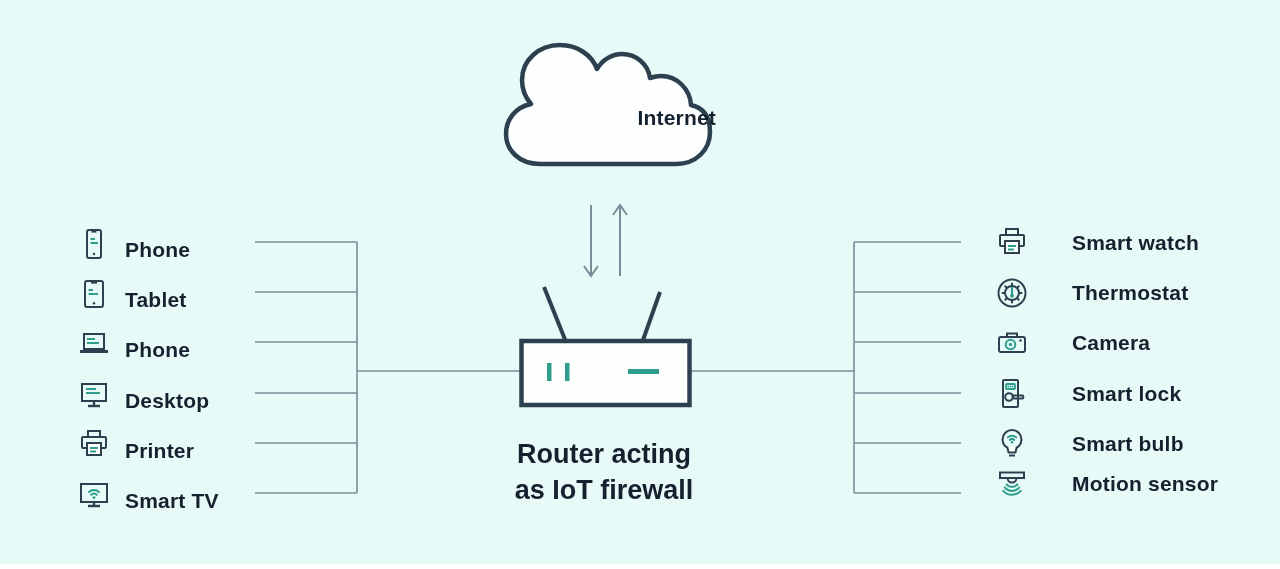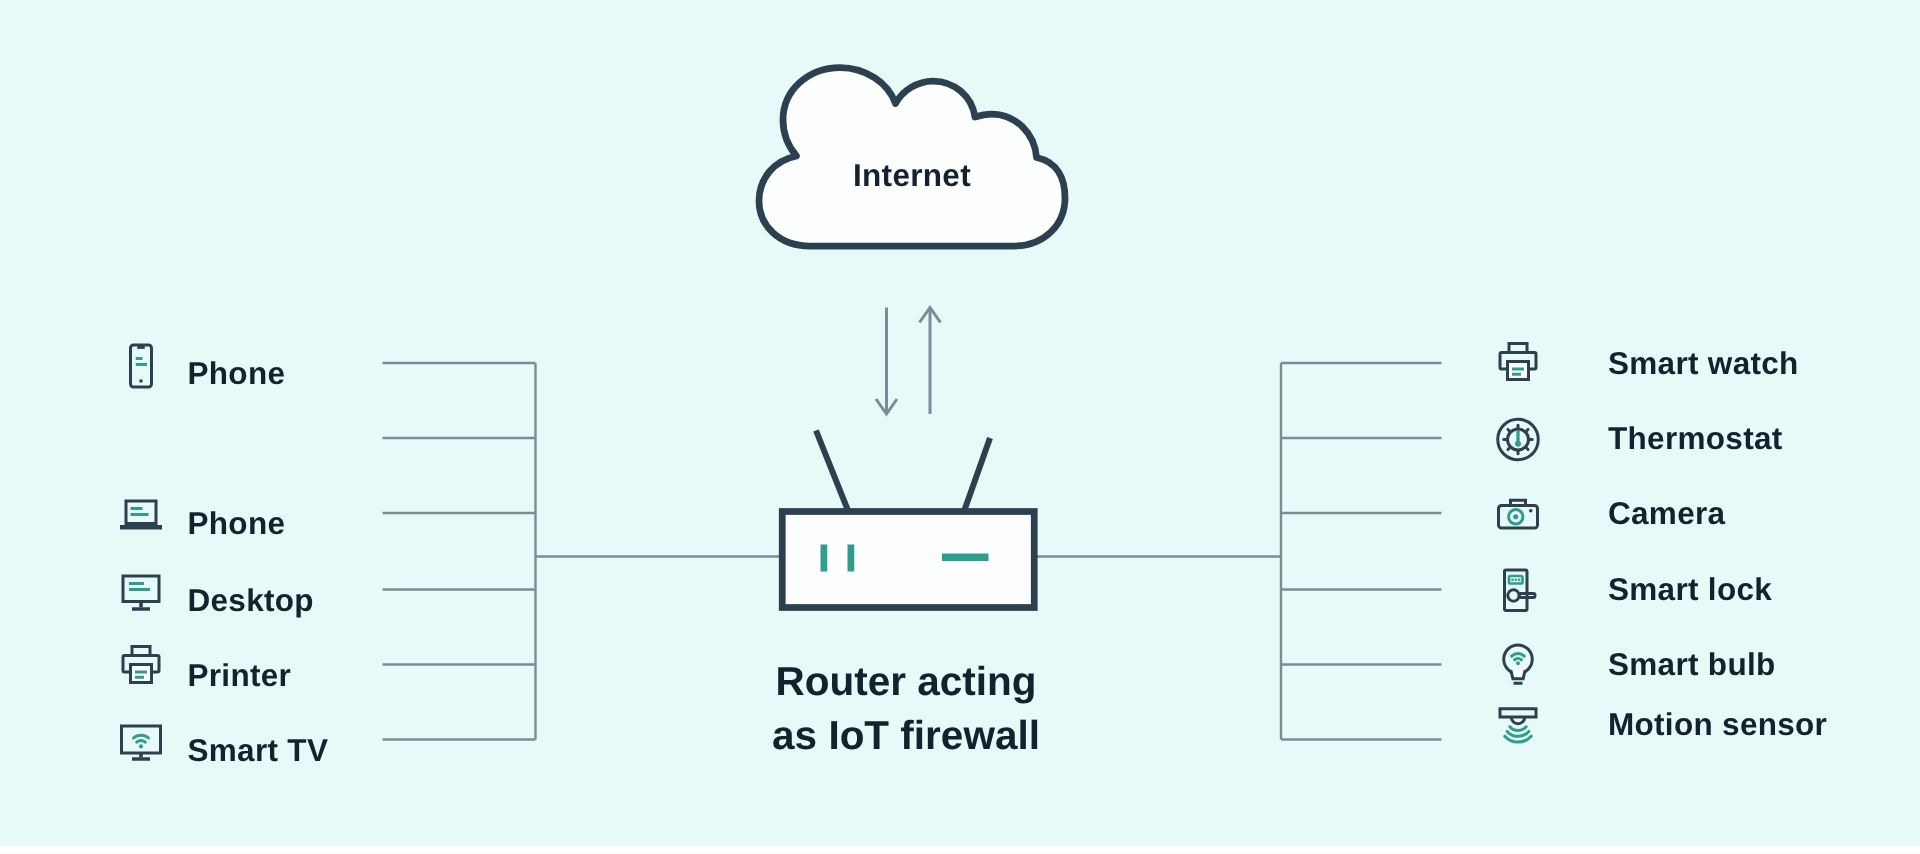--- a/index.html
+++ b/index.html
@@ -26,21 +26,21 @@
   .fillwhite{fill:var(--shape-fill);}
   .abs{position:absolute;}
   .label{
     font-size:21px;font-weight:600;color:var(--text);letter-spacing:.2px;white-space:nowrap;
   }
   .row{position:absolute;display:flex;align-items:center;height:38px;}
   .row.left-side{left:76px;gap:13px;align-items:flex-end;}
   .row.right-side{left:994px;gap:42px;text-align:right;}
   .icon{width:36px;height:36px;flex:0 0 36px;}
   .cloud-wrap{position:absolute;left:500px;top:42px;width:216px;height:132px;}
-  .cloud-label{position:absolute;left:0;top:64px;width:100%;text-align:center;}
+  .cloud-label{position:absolute;left:0;top:64px;width:100%;text-align:right;}
   .router-wrap{position:absolute;left:510px;top:280px;width:190px;height:130px;}
   .router-caption{
     position:absolute;left:494px;top:436px;width:220px;text-align:center;
     line-height:36px;font-size:27px;font-weight:600;color:var(--text);
   }
 </style>
 </head>
 <body>
 
 <div class="canvas">
@@ -113,20 +113,30 @@
     <svg class="icon" viewBox="0 0 36 36">
       <rect class="nv" stroke-width="2" x="11" y="4" width="14" height="28" rx="2"></rect>
       <rect class="nvf" x="15.5" y="4" width="5" height="2.6"></rect>
       <line class="tl" stroke-width="2" x1="14.5" y1="13" x2="19" y2="13"></line>
       <line class="tl" stroke-width="2" x1="14.5" y1="17" x2="22" y2="17"></line>
       <circle class="nvf" cx="18" cy="28" r="1.2"></circle>
     </svg>
     <span class="label">Phone</span>
   </div>
 
+  <div class="row left-side" style="top:274px">
+    <svg class="icon" viewBox="0 0 36 36">
+      <rect class="nv" stroke-width="2" x="9" y="5" width="18" height="26" rx="2"></rect>
+      <rect class="nvf" x="15" y="5" width="6" height="2.6"></rect>
+      <line class="tl" stroke-width="2" x1="12.5" y1="14" x2="17" y2="14"></line>
+      <line class="tl" stroke-width="2" x1="12.5" y1="18" x2="22" y2="18"></line>
+      <circle class="nvf" cx="18" cy="27.3" r="1.2"></circle>
+    </svg>
+    <span class="label">Tablet</span>
+  </div>
 
   <div class="row left-side" style="top:324px">
     <svg class="icon" viewBox="0 0 36 36">
       <rect class="nv" stroke-width="2" x="8" y="8" width="20" height="15"></rect>
       <line class="tl" stroke-width="2" x1="11" y1="13" x2="19" y2="13"></line>
       <line class="tl" stroke-width="2" x1="11" y1="17" x2="23" y2="17"></line>
       <line class="nv" stroke-width="3" x1="4" y1="25.5" x2="32" y2="25.5"></line>
     </svg>
     <span class="label">Phone</span>
   </div>

